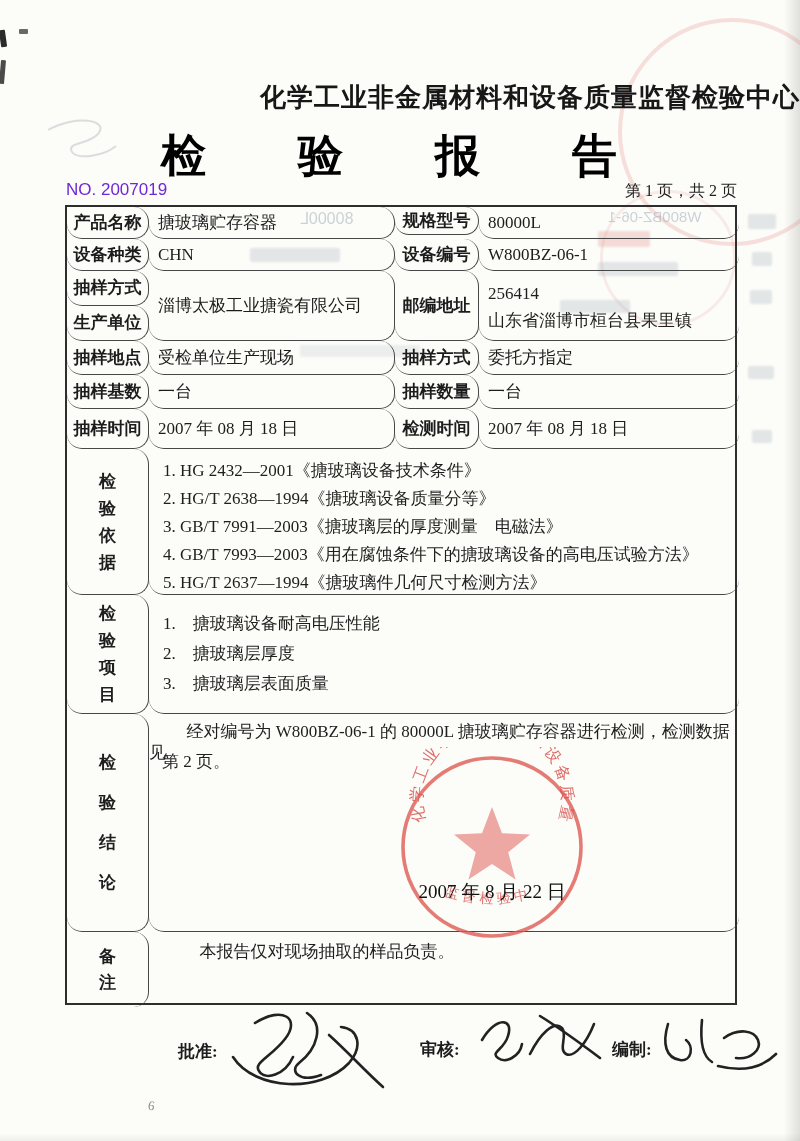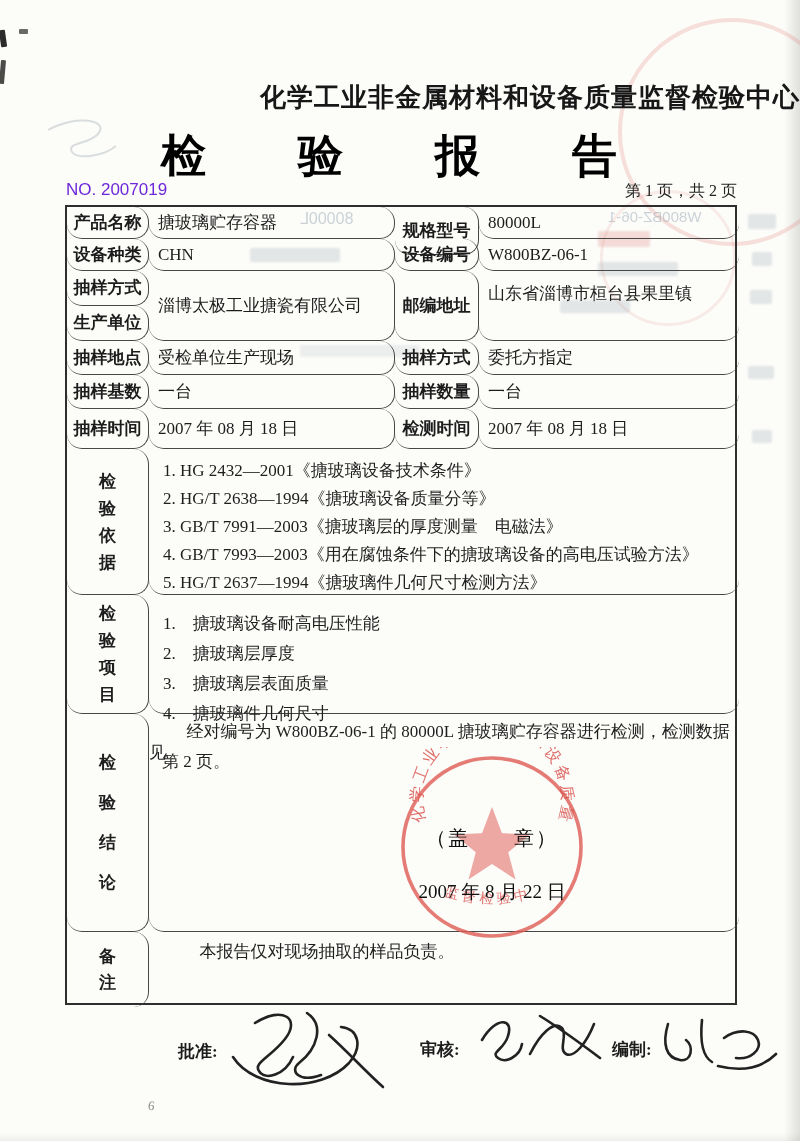--- a/index.html
+++ b/index.html
@@ -131,33 +131,34 @@
   <div class="blob" style="left:752px;top:252px;width:20px;height:14px;"></div>
   <div class="blob" style="left:750px;top:290px;width:22px;height:14px;"></div>
   <div class="blob" style="left:748px;top:366px;width:26px;height:13px;"></div>
   <div class="blob" style="left:752px;top:430px;width:20px;height:13px;"></div>
   <div class="blob" style="left:300px;top:345px;width:120px;height:12px;opacity:.18;"></div>
 
   <div class="tbl">
 
     <div class="cell lab" style="left:0;top:0;width:82px;height:32px;">产品名称</div>
     <div class="cell val" style="left:82px;top:0;width:246px;height:32px;">搪玻璃贮存容器</div>
-    <div class="cell lab" style="left:328px;top:0;width:84px;height:48px;">规格型号</div>
+    <div class="cell lab" style="left:328px;top:0;width:84px;height:28px;">规格型号</div>
     <div class="cell val noR" style="left:412px;top:0;width:260px;height:32px;">80000L</div>
 
     <div class="cell lab" style="left:0;top:32px;width:82px;height:32px;">设备种类</div>
     <div class="cell val" style="left:82px;top:32px;width:246px;height:32px;">CHN</div>
     <div class="cell lab" style="left:328px;top:32px;width:84px;height:32px;">设备编号</div>
     <div class="cell val noR" style="left:412px;top:32px;width:260px;height:32px;">W800BZ-06-1</div>
 
     <div class="cell lab" style="left:0;top:64px;width:82px;height:35px;">抽样方式</div>
     <div class="cell lab" style="left:0;top:99px;width:82px;height:35px;">生产单位</div>
     <div class="cell val" style="left:82px;top:64px;width:246px;height:70px;">淄博太极工业搪瓷有限公司</div>
     <div class="cell lab" style="left:328px;top:64px;width:84px;height:70px;">邮编地址</div>
     <div class="cell noR addr2" style="left:412px;top:64px;width:260px;height:70px;">
+      <div>256414</div>
       <div>山东省淄博市桓台县果里镇</div>
     </div>
 
     <div class="cell lab" style="left:0;top:134px;width:82px;height:34px;">抽样地点</div>
     <div class="cell val" style="left:82px;top:134px;width:246px;height:34px;">受检单位生产现场</div>
     <div class="cell lab" style="left:328px;top:134px;width:84px;height:34px;">抽样方式</div>
     <div class="cell val noR" style="left:412px;top:134px;width:260px;height:34px;">委托方指定</div>
 
     <div class="cell lab" style="left:0;top:168px;width:82px;height:34px;">抽样基数</div>
     <div class="cell val" style="left:82px;top:168px;width:246px;height:34px;">一台</div>
@@ -185,21 +186,20 @@
 
     <div class="cell vlab lh27" style="left:0;top:388px;width:82px;height:119px;">检
 验
 项
 目</div>
     <div class="cell noR sec-content" style="left:82px;top:388px;width:590px;height:119px;">
       <div class="lines" style="padding-top:14px;">
         <div class="item-line">1.　搪玻璃设备耐高电压性能</div>
         <div class="item-line">2.　搪玻璃层厚度</div>
         <div class="item-line">3.　搪玻璃层表面质量</div>
-        <div class="item-line">4.　搪玻璃件几何尺寸</div>
       </div>
     </div>
 
     <div class="cell vlab lh40" style="left:0;top:507px;width:82px;height:218px;">检
 验
 结
 论</div>
     <div class="cell noR concl" style="left:82px;top:507px;width:590px;height:218px;">
       <div class="concl-l1">经对编号为 W800BZ-06-1 的 80000L 搪玻璃贮存容器进行检测，检测数据见</div>
       <div class="concl-l2">第 2 页。</div>
@@ -213,21 +213,20 @@
           <circle cx="100" cy="100" r="89" fill="none" stroke="#dd5a52" stroke-width="3.6" opacity="0.8"></circle>
           <polygon points="100,60 110,86.2 138,87.6 116.2,105.3 123.5,132.4 100,117 76.5,132.4 83.8,105.3 62,87.6 90,86.2" fill="#e0635c" opacity="0.55"></polygon>
           <text font-size="16" fill="#d9534f" opacity="0.85" letter-spacing="3" font-family="Liberation Serif, serif">
             <textPath href="#sealArc" startOffset="2">化学工业非金属材料和设备质量</textPath>
           </text>
           <text font-size="14" fill="#d9534f" opacity="0.8" letter-spacing="4" font-family="Liberation Serif, serif">
             <textPath href="#sealBottom" startOffset="0">监督检验中心</textPath>
           </text>
         </svg>
       </div>
-      <div class="stamp-overlay">（盖　　章）</div>
       <div class="stamp-date">2007 年 8 月 22 日</div>
     </div>
 
     <div class="cell vlab lh26 noB" style="left:0;top:725px;width:82px;height:75px;">备
 注</div>
     <div class="cell noR noB remark-text" style="left:82px;top:725px;width:590px;height:75px;">本报告仅对现场抽取的样品负责。</div>
 
   </div>
 
   <div class="sig-label" style="left:178px;top:1040px;">批准:</div>

